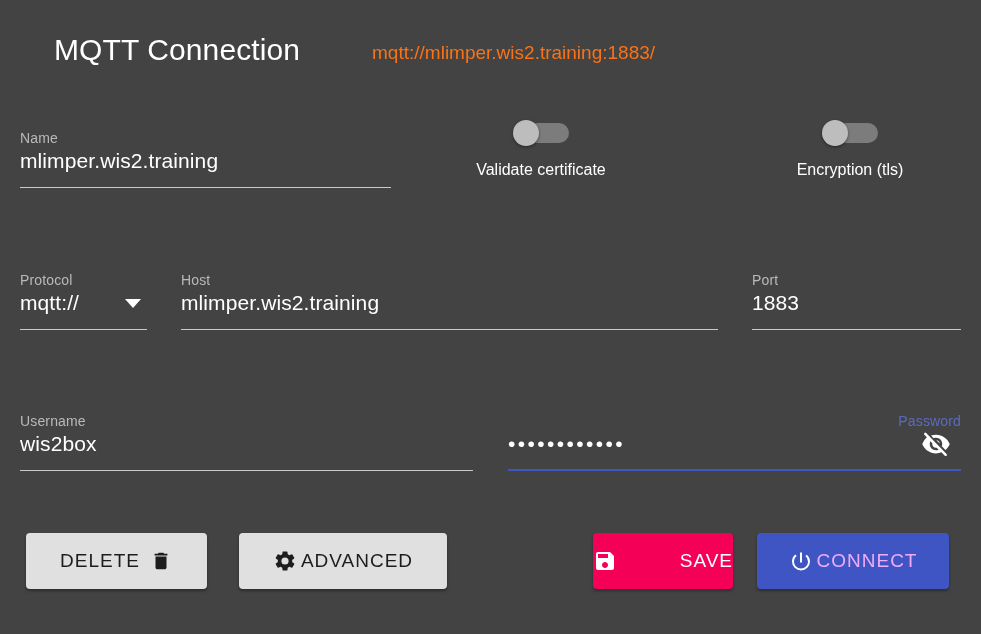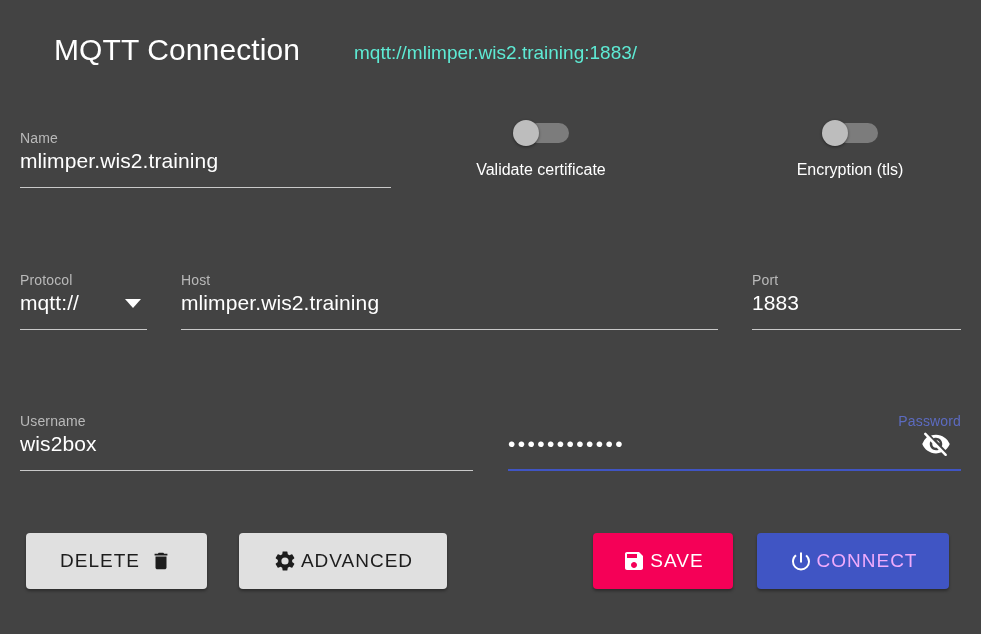--- a/index.html
+++ b/index.html
@@ -31,23 +31,23 @@
   }
   .header-title {
     margin-left: 54px;
     font-size: 30px;
     font-weight: 400;
     color: #ffffff;
     letter-spacing: 0.1px;
     white-space: nowrap;
   }
   .header-subtitle {
-    margin-left: 54px;
+    margin-left: 72px;
     font-size: 19px;
-    color: #5eead4;
+    color: #f97316;
     white-space: nowrap;
     padding-top: 5px;
   }
   .field {
     position: absolute;
   }
   .field-label {
     font-size: 14px;
     color: #b9b9b9;
     line-height: 16px;
@@ -184,21 +184,21 @@
     cursor: pointer;
     box-shadow: 0 2px 3px rgba(0,0,0,0.35);
     padding: 0;
   }
   .btn-light {
     background: #e0e0e0;
     color: #1d1d1d;
   }
   .btn-delete   { left: 26px;  width: 181px; }
   .btn-advanced { left: 239px; width: 208px; }
-  .btn-save     { left: 593px; width: 140px; background: #f50057; color: #ffffff; }
+  .btn-save     { left: 593px; width: 140px; background: #f50057; color: #ffffff; justify-content: space-between; }
   .btn-connect  { left: 757px; width: 192px; background: #4055c4; color: #f0abfc; }
 
   .btn-icon {
     display: inline-flex;
     align-items: center;
     justify-content: center;
     width: 24px;
     height: 24px;
     flex: 0 0 auto;
   }

